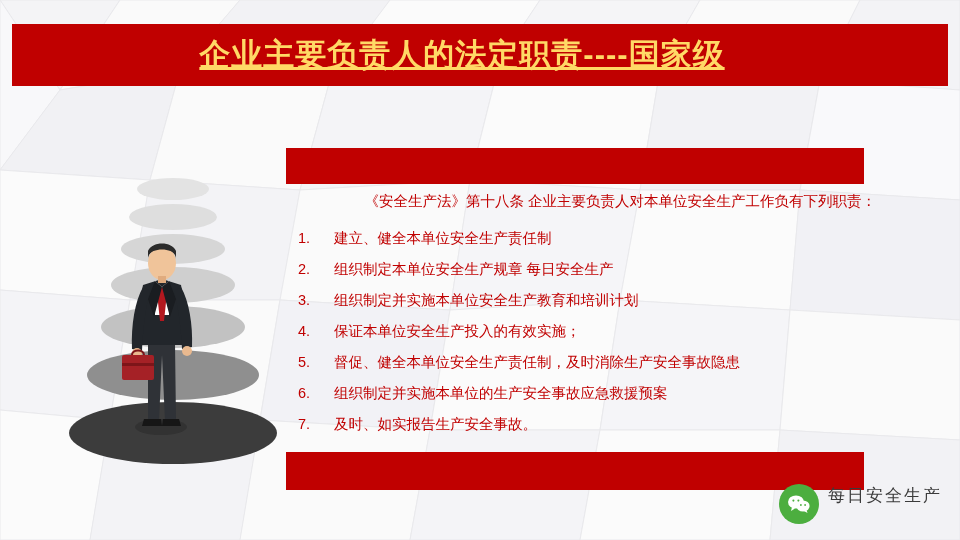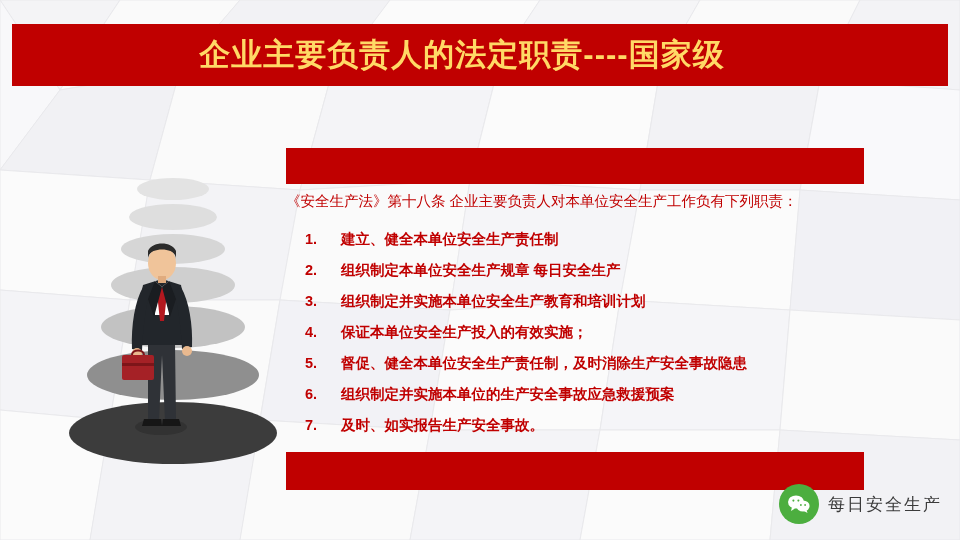--- a/index.html
+++ b/index.html
@@ -43,20 +43,21 @@
     width: 900px;
     height: 62px;
     line-height: 62px;
     text-align: center;
     color: #ffd966;
     font-size: 31px;
     font-weight: bold;
     letter-spacing: 1px;
     z-index: 4;
     white-space: nowrap;
+    text-decoration: underline;
   }
   
   .bar-top {
     position: absolute;
     left: 286px;
     top: 148px;
     width: 578px;
     height: 36px;
     background: #c00000;
     z-index: 3;
@@ -76,27 +77,27 @@
     left: 286px;
     top: 188px;
     width: 590px;
     z-index: 4;
   }
   .lead {
     color: #c00000;
     font-size: 14.5px;
     line-height: 26px;
     margin: 0 0 14px 0;
+    text-align: right;
   }
   ol.duties {
     list-style: none;
-    margin: 15px;
+    margin: 8px;
     padding: 0;
     counter-reset: duty;
-    font-weight: bold;
   }
   ol.duties li {
     color: #c00000;
     font-size: 14.5px;
     line-height: 20px;
     margin: 0 0 11px 0;
     padding-left: 40px;
     position: relative;
     counter-increment: duty;
   }
@@ -118,21 +119,20 @@
     width: 230px;
     height: 310px;
     z-index: 2;
   }
   
   .watermark {
     position: absolute;
     right: 18px;
     bottom: 16px;
     display: flex;
-    align-items: center;
     z-index: 5;
   }
   .wm-badge {
     width: 40px;
     height: 40px;
     border-radius: 50%;
     background: #4cae3f;
     display: flex;
     align-items: center;
     justify-content: center;

